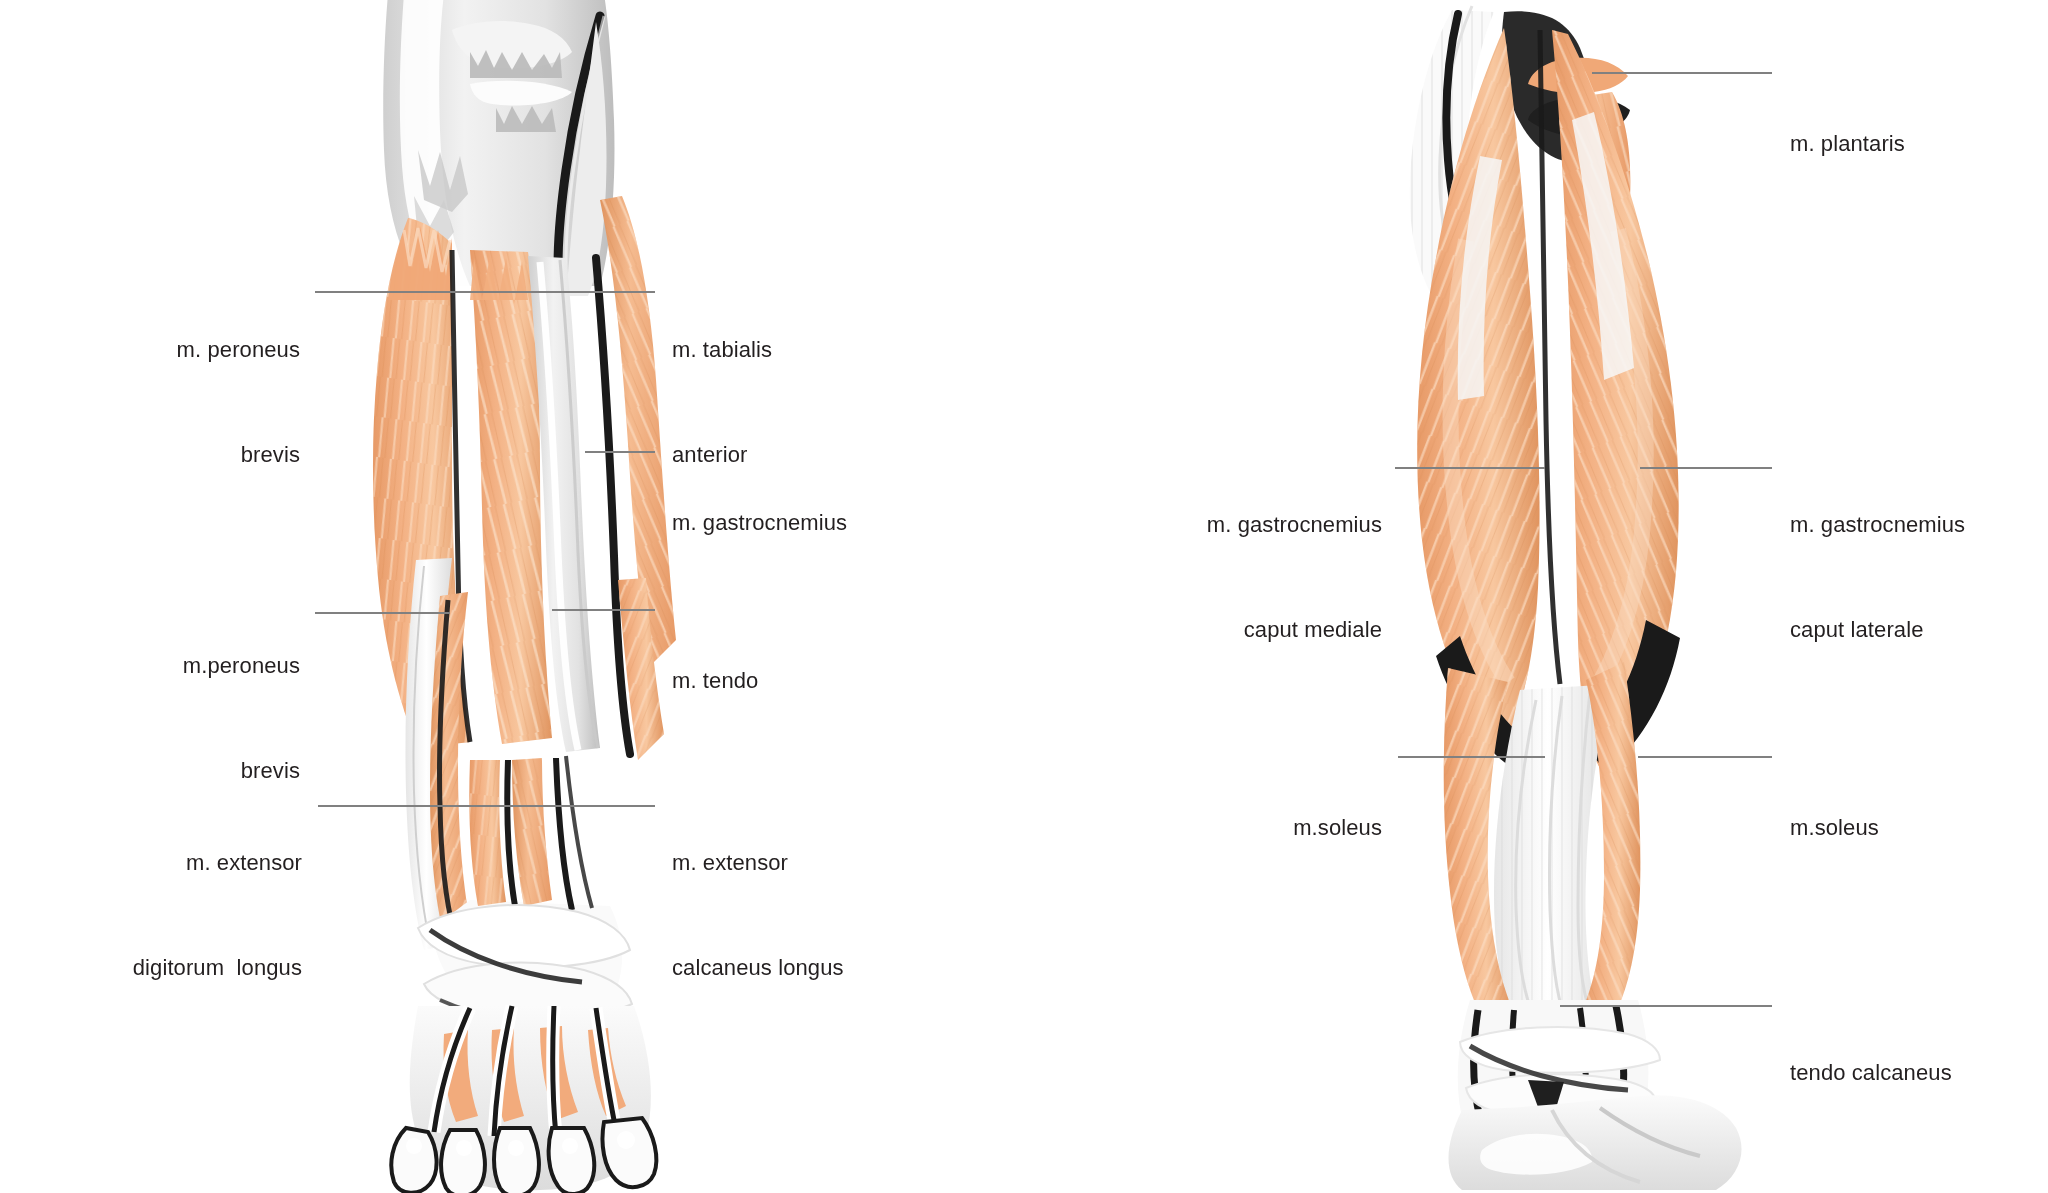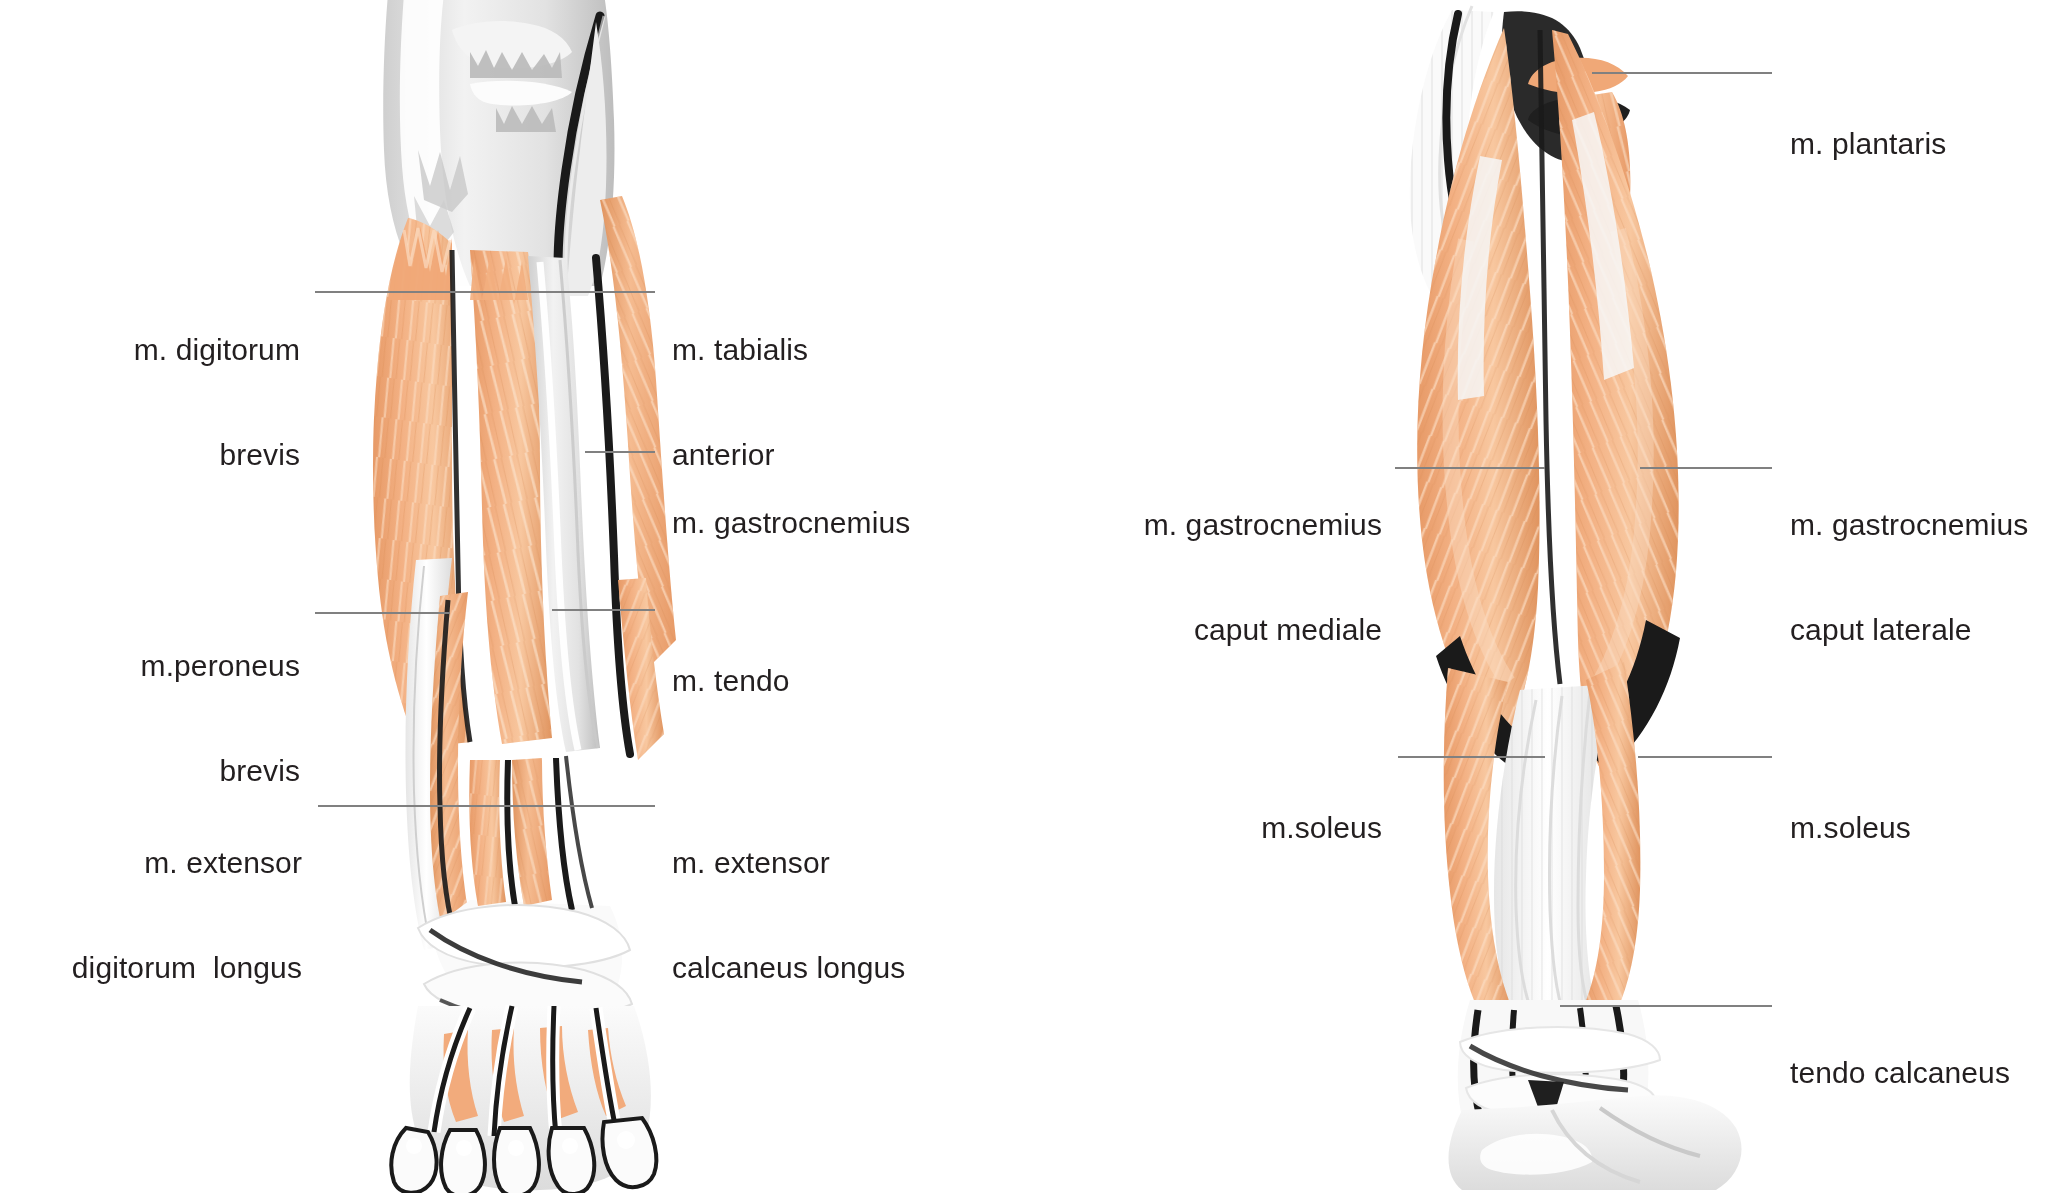--- a/index.html
+++ b/index.html
@@ -30,21 +30,21 @@
     top: 0;
     left: 0;
     width: 2048px;
     height: 1193px;
     display: block;
   }
 
   
   .label {
     position: absolute;
-    font-size: 30px;
+    font-size: 22px;
     line-height: 35px;
     letter-spacing: 0.1px;
     color: #231f20;
     white-space: pre;
     font-family: "Liberation Sans", "DejaVu Sans", sans-serif;
   }
   .label.right-align { text-align: right; }
   .label.left-align  { text-align: left; }
 
   .label .ln { display: block; }
@@ -338,21 +338,21 @@
       <line x1="1640" y1="468" x2="1772" y2="468"></line>
       <line x1="1398" y1="757" x2="1545" y2="757"></line>
       <line x1="1638" y1="757" x2="1772" y2="757"></line>
       <line x1="1560" y1="1006" x2="1772" y2="1006"></line>
     </g>
   </svg>
 
   <div>
 
     <div class="label right-align" style="left:120px; top:262px; width:180px;">
-      <span class="ln">m. digitorum</span>
+      <span class="ln">m. peroneus</span>
       <span class="ln">brevis</span>
     </div>
 
     <div class="label right-align" style="left:120px; top:578px; width:180px;text-align:right;">
       <span class="ln">m.peroneus</span>
       <span class="ln">brevis</span>
     </div>
 
     <div class="label right-align" style="left:40px; top:775px; width:262px;">
       <span class="ln">m. extensor</span>

